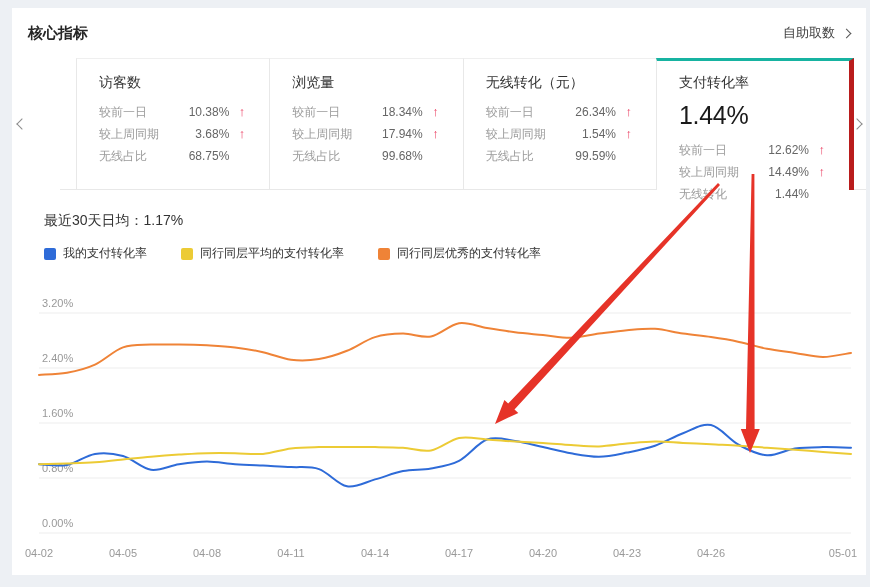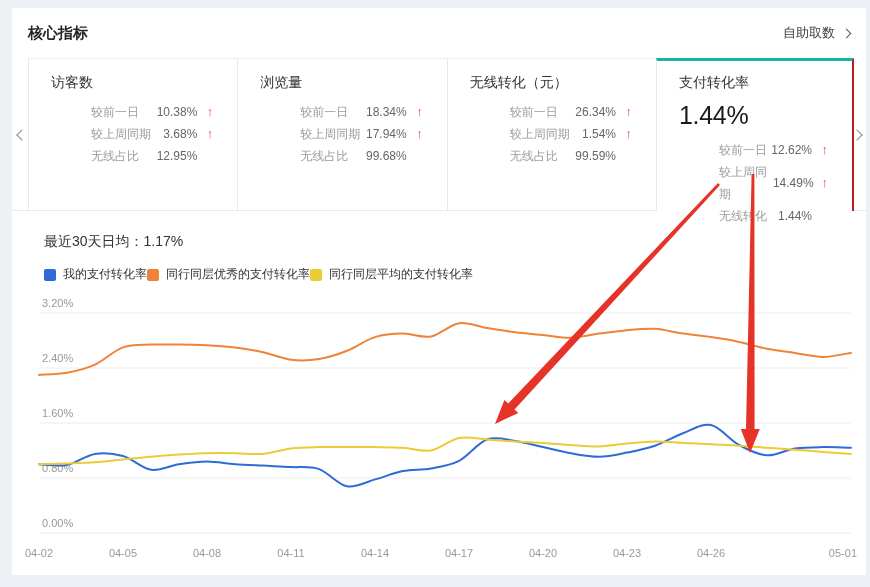--- a/index.html
+++ b/index.html
@@ -15,49 +15,49 @@
   }
   
   .panel-header {
     height: 50px; display: flex; align-items: center; justify-content: space-between;
     padding: 0 16px;
   }
   .panel-title { font-size: 15px; font-weight: bold; color: #262626; }
   .header-link { display: flex; align-items: center; gap: 8px; font-size: 13px; color: #404040; cursor: pointer; }
   .css-chev { display: inline-block; width: 7px; height: 7px; border-top: 1.5px solid #555; border-right: 1.5px solid #555; transform: rotate(45deg); }
   
-  .tabs-row { display: flex; height: 153px; position: relative; align-items: stretch; }
+  .tabs-row { display: flex; height: 132px; position: relative; align-items: stretch; padding-left: 48px; }
   .gutter { border-bottom: 1px solid #e8e8e8; flex: 0 0 auto; }
   .gutter.left { width: 16px; }
   .gutter.right { width: 12px; }
   .tab {
     flex: 1 1 0; padding: 15px 24px 0 22px; cursor: pointer;
     border-top: 1px solid #efefef; border-bottom: 1px solid #e8e8e8; border-left: 1px solid #e8e8e8;
     background: #fff;
   }
   .tab.selected {
     flex: 0 0 198px; border-top: 3px solid #17b3a1; border-bottom: none;
-    border-left: 1px solid #e8e8e8; border-right: 2px solid #b91c1c; padding-top: 13px;
+    border-left: 1px solid #e8e8e8; border-right: 5px solid #b91c1c; padding-top: 13px;
   }
   .tab-title { font-size: 14px; color: #333; margin-bottom: 9px; }
   .tab-value { font-size: 25px; color: #1a1a1a; letter-spacing: -0.3px; margin-bottom: 9px; }
-  .trow { display: flex; align-items: center; font-size: 12px; line-height: 22px; margin-left: 40px; }
+  .trow { display: flex; align-items: center; font-size: 12px; line-height: 22px; }
   .trow .lbl { color: #9b9b9b; }
   .trow .val { margin-left: auto; color: #666; }
   .trow .arr { width: 16px; text-align: right; color: #ea3b5f; font-weight: bold; font-size: 13px; }
   .chev { position: absolute; top: 50%; transform: translateY(-50%); cursor: pointer; padding: 4px; }
   .chev.left { left: 2px; }
   .chev.right { right: 1px; }
   .chev i { display: block; width: 8px; height: 8px; border-top: 1.6px solid #8c8c8c; border-right: 1.6px solid #8c8c8c; }
   .chev.left i { transform: rotate(-135deg); }
   .chev.right i { transform: rotate(45deg); }
   
   .chart-section { position: relative; padding: 22px 0 0 32px; }
   .chart-summary { font-size: 14px; color: #333; }
-  .legend { display: flex; margin-top: 15px; }
+  .legend { display: flex; gap: 34px; margin-top: 15px; }
   .legend-item { display: flex; align-items: center; gap: 7px; font-size: 12px; color: #333; cursor: pointer; }
   .swatch { width: 12px; height: 12px; border-radius: 2px; flex: 0 0 auto; }
   svg.overlay { position: absolute; left: 0; top: 0; pointer-events: none; }
   .plot-hit { position: absolute; left: 27px; top: 292px; width: 812px; height: 241px; }
 </style>
 </head>
 <body>
 
 <div class="panel">
 
@@ -79,21 +79,21 @@
             <span class="val">10.38%</span>
             <span class="arr">↑</span>
           </div>
           <div class="trow">
             <span class="lbl">较上周同期</span>
             <span class="val">3.68%</span>
             <span class="arr">↑</span>
           </div>
           <div class="trow">
             <span class="lbl">无线占比</span>
-            <span class="val">12.95%</span>
+            <span class="val">68.75%</span>
             <span class="arr"></span>
           </div>
         </div>
   </div>
       <div class="tab">
     <div class="tab-title">浏览量</div>
     <div class="tab-rows">
           <div class="trow">
             <span class="lbl">较前一日</span>
             <span class="val">18.34%</span>
@@ -162,26 +162,26 @@
   </div>
 
   <div class="chart-section">
     <div class="chart-summary">最近30天日均：1.17%</div>
     <div class="legend">
         <div class="legend-item">
           <span class="swatch" style="background: rgb(46, 107, 216);"></span>
           <span>我的支付转化率</span>
         </div>
         <div class="legend-item">
+          <span class="swatch" style="background: rgb(236, 203, 53);"></span>
+          <span>同行同层平均的支付转化率</span>
+        </div>
+        <div class="legend-item">
           <span class="swatch" style="background: rgb(239, 131, 55);"></span>
           <span>同行同层优秀的支付转化率</span>
-        </div>
-        <div class="legend-item">
-          <span class="swatch" style="background: rgb(236, 203, 53);"></span>
-          <span>同行同层平均的支付转化率</span>
         </div>
       </div>
   </div>
 
   <div class="plot-hit"></div>
   <svg class="overlay" width="854" height="567" viewBox="0 0 854 567">
       <line x1="27" y1="525" x2="839" y2="525" stroke="#ededed" stroke-width="1"></line>
       <text x="30" y="519" fill="#999" font-size="11">0.00%</text>
       <line x1="27" y1="470" x2="839" y2="470" stroke="#ededed" stroke-width="1"></line>
       <text x="30" y="464" fill="#999" font-size="11">0.80%</text>

